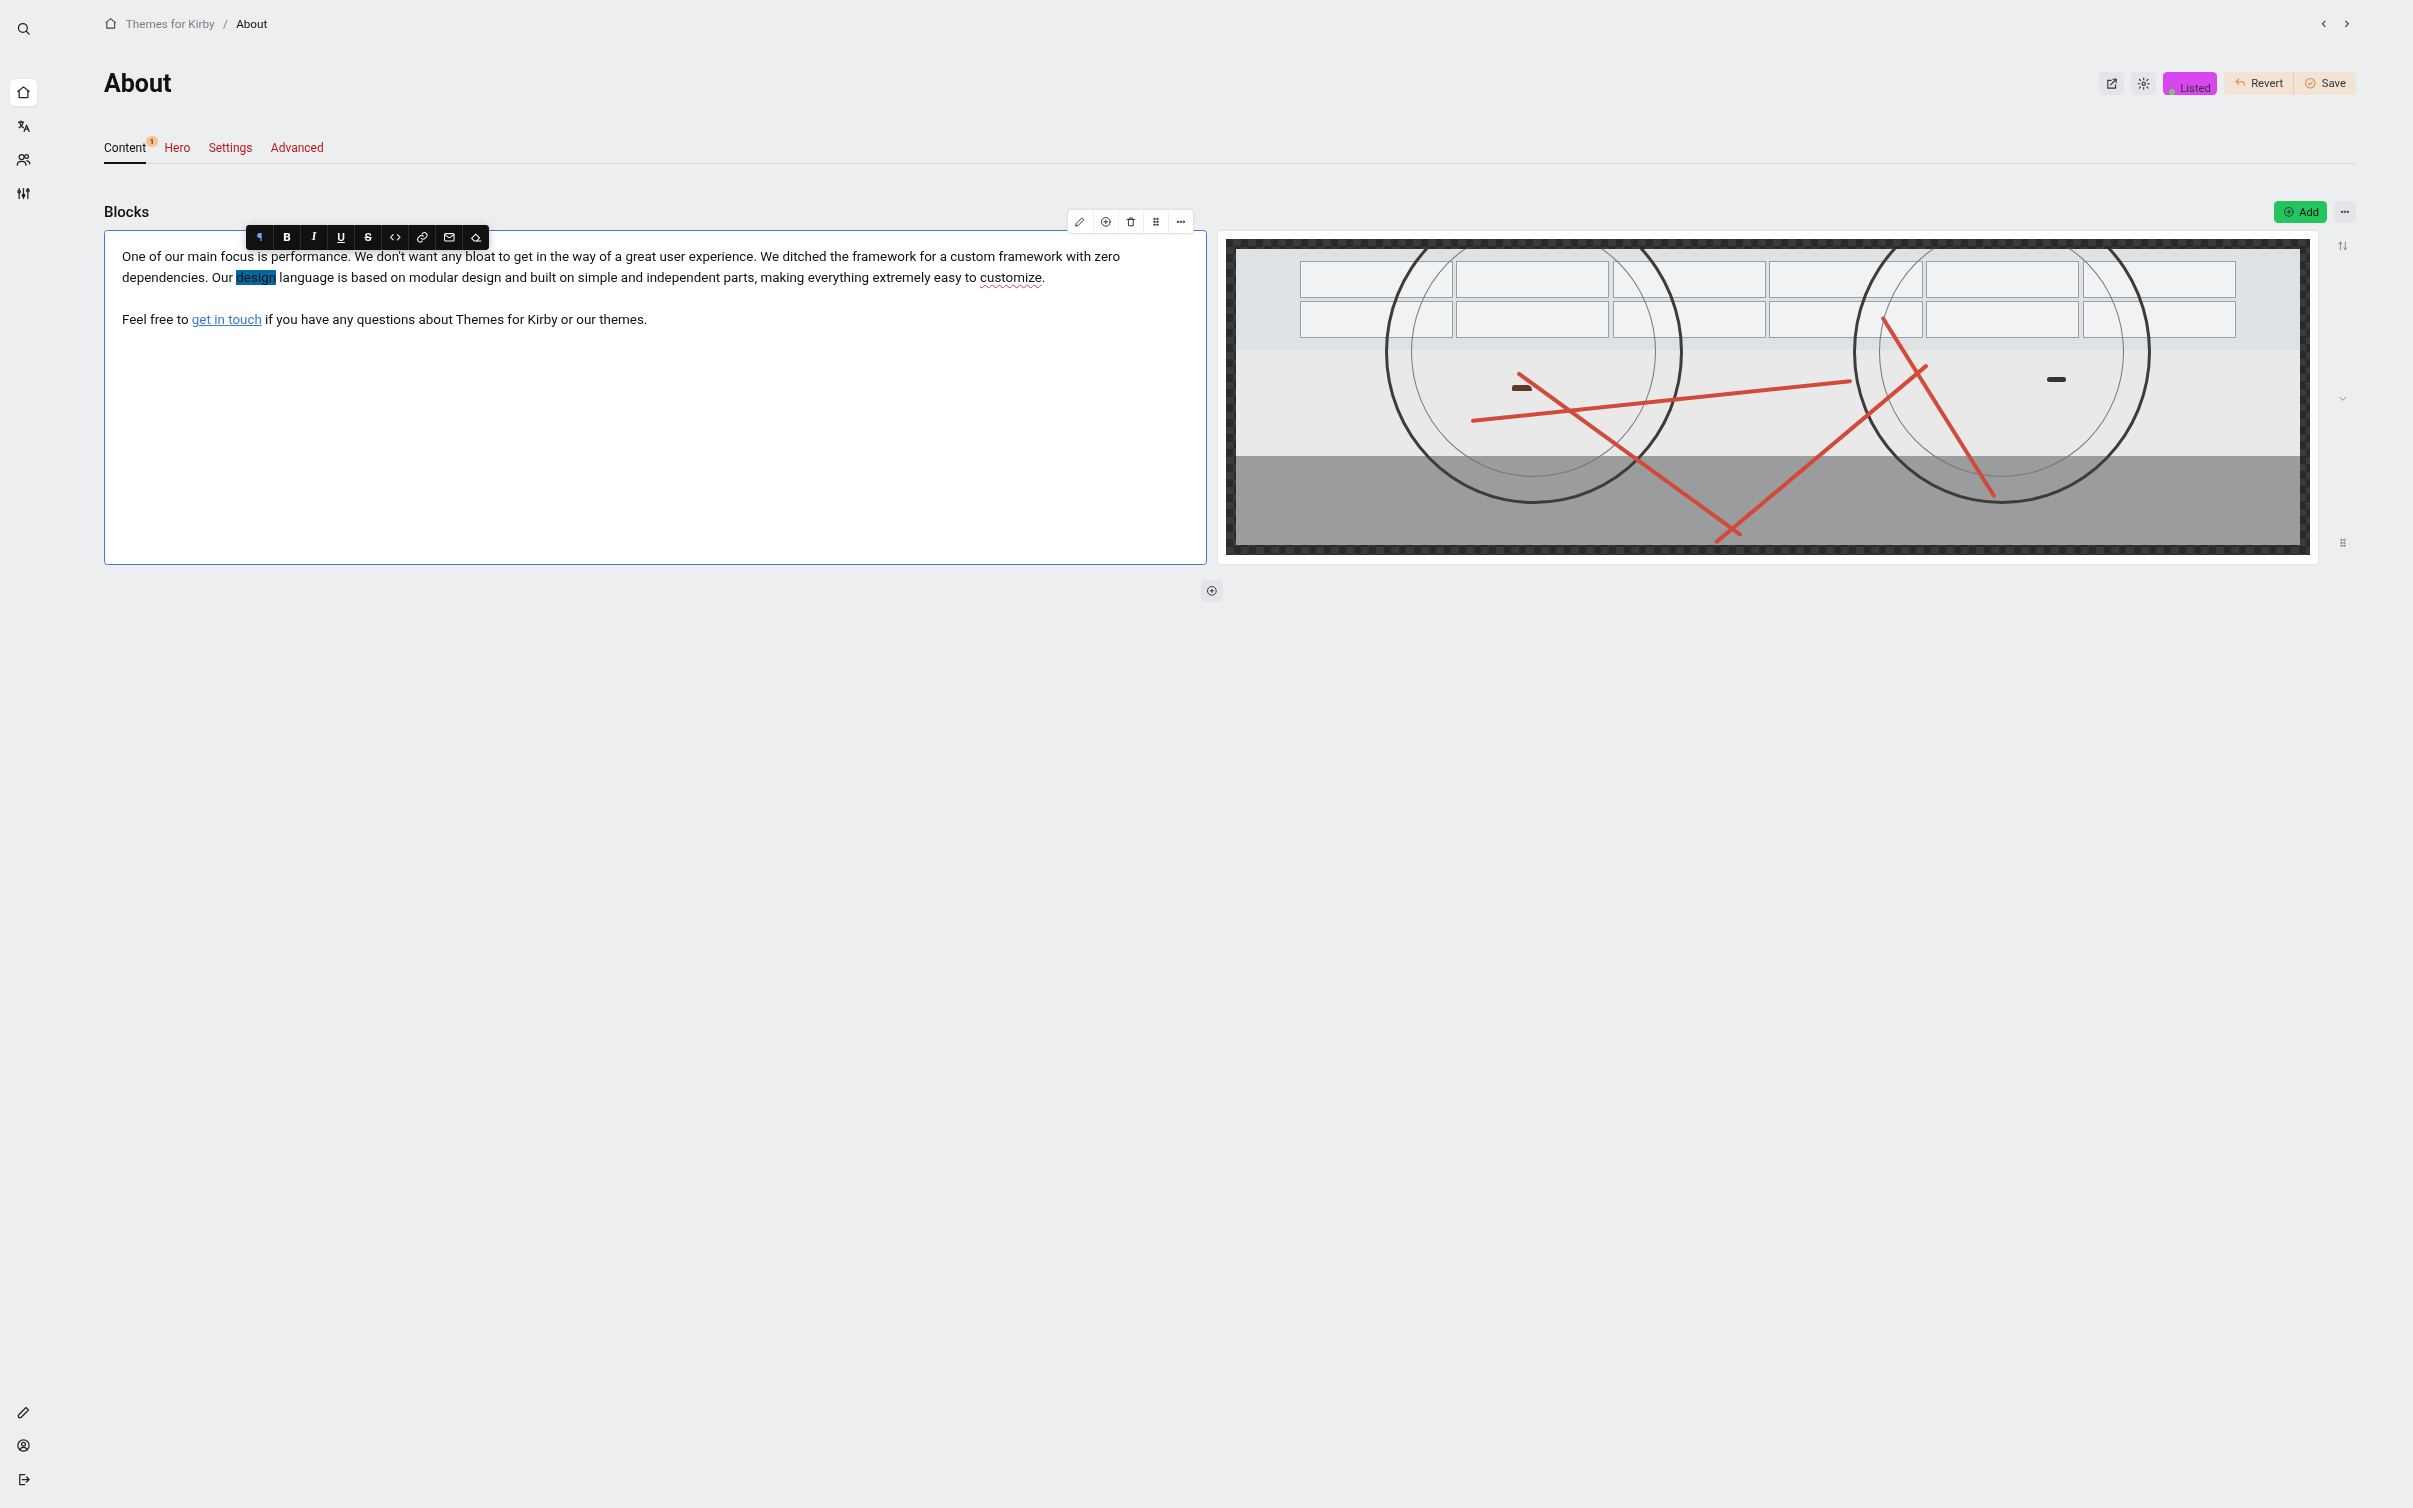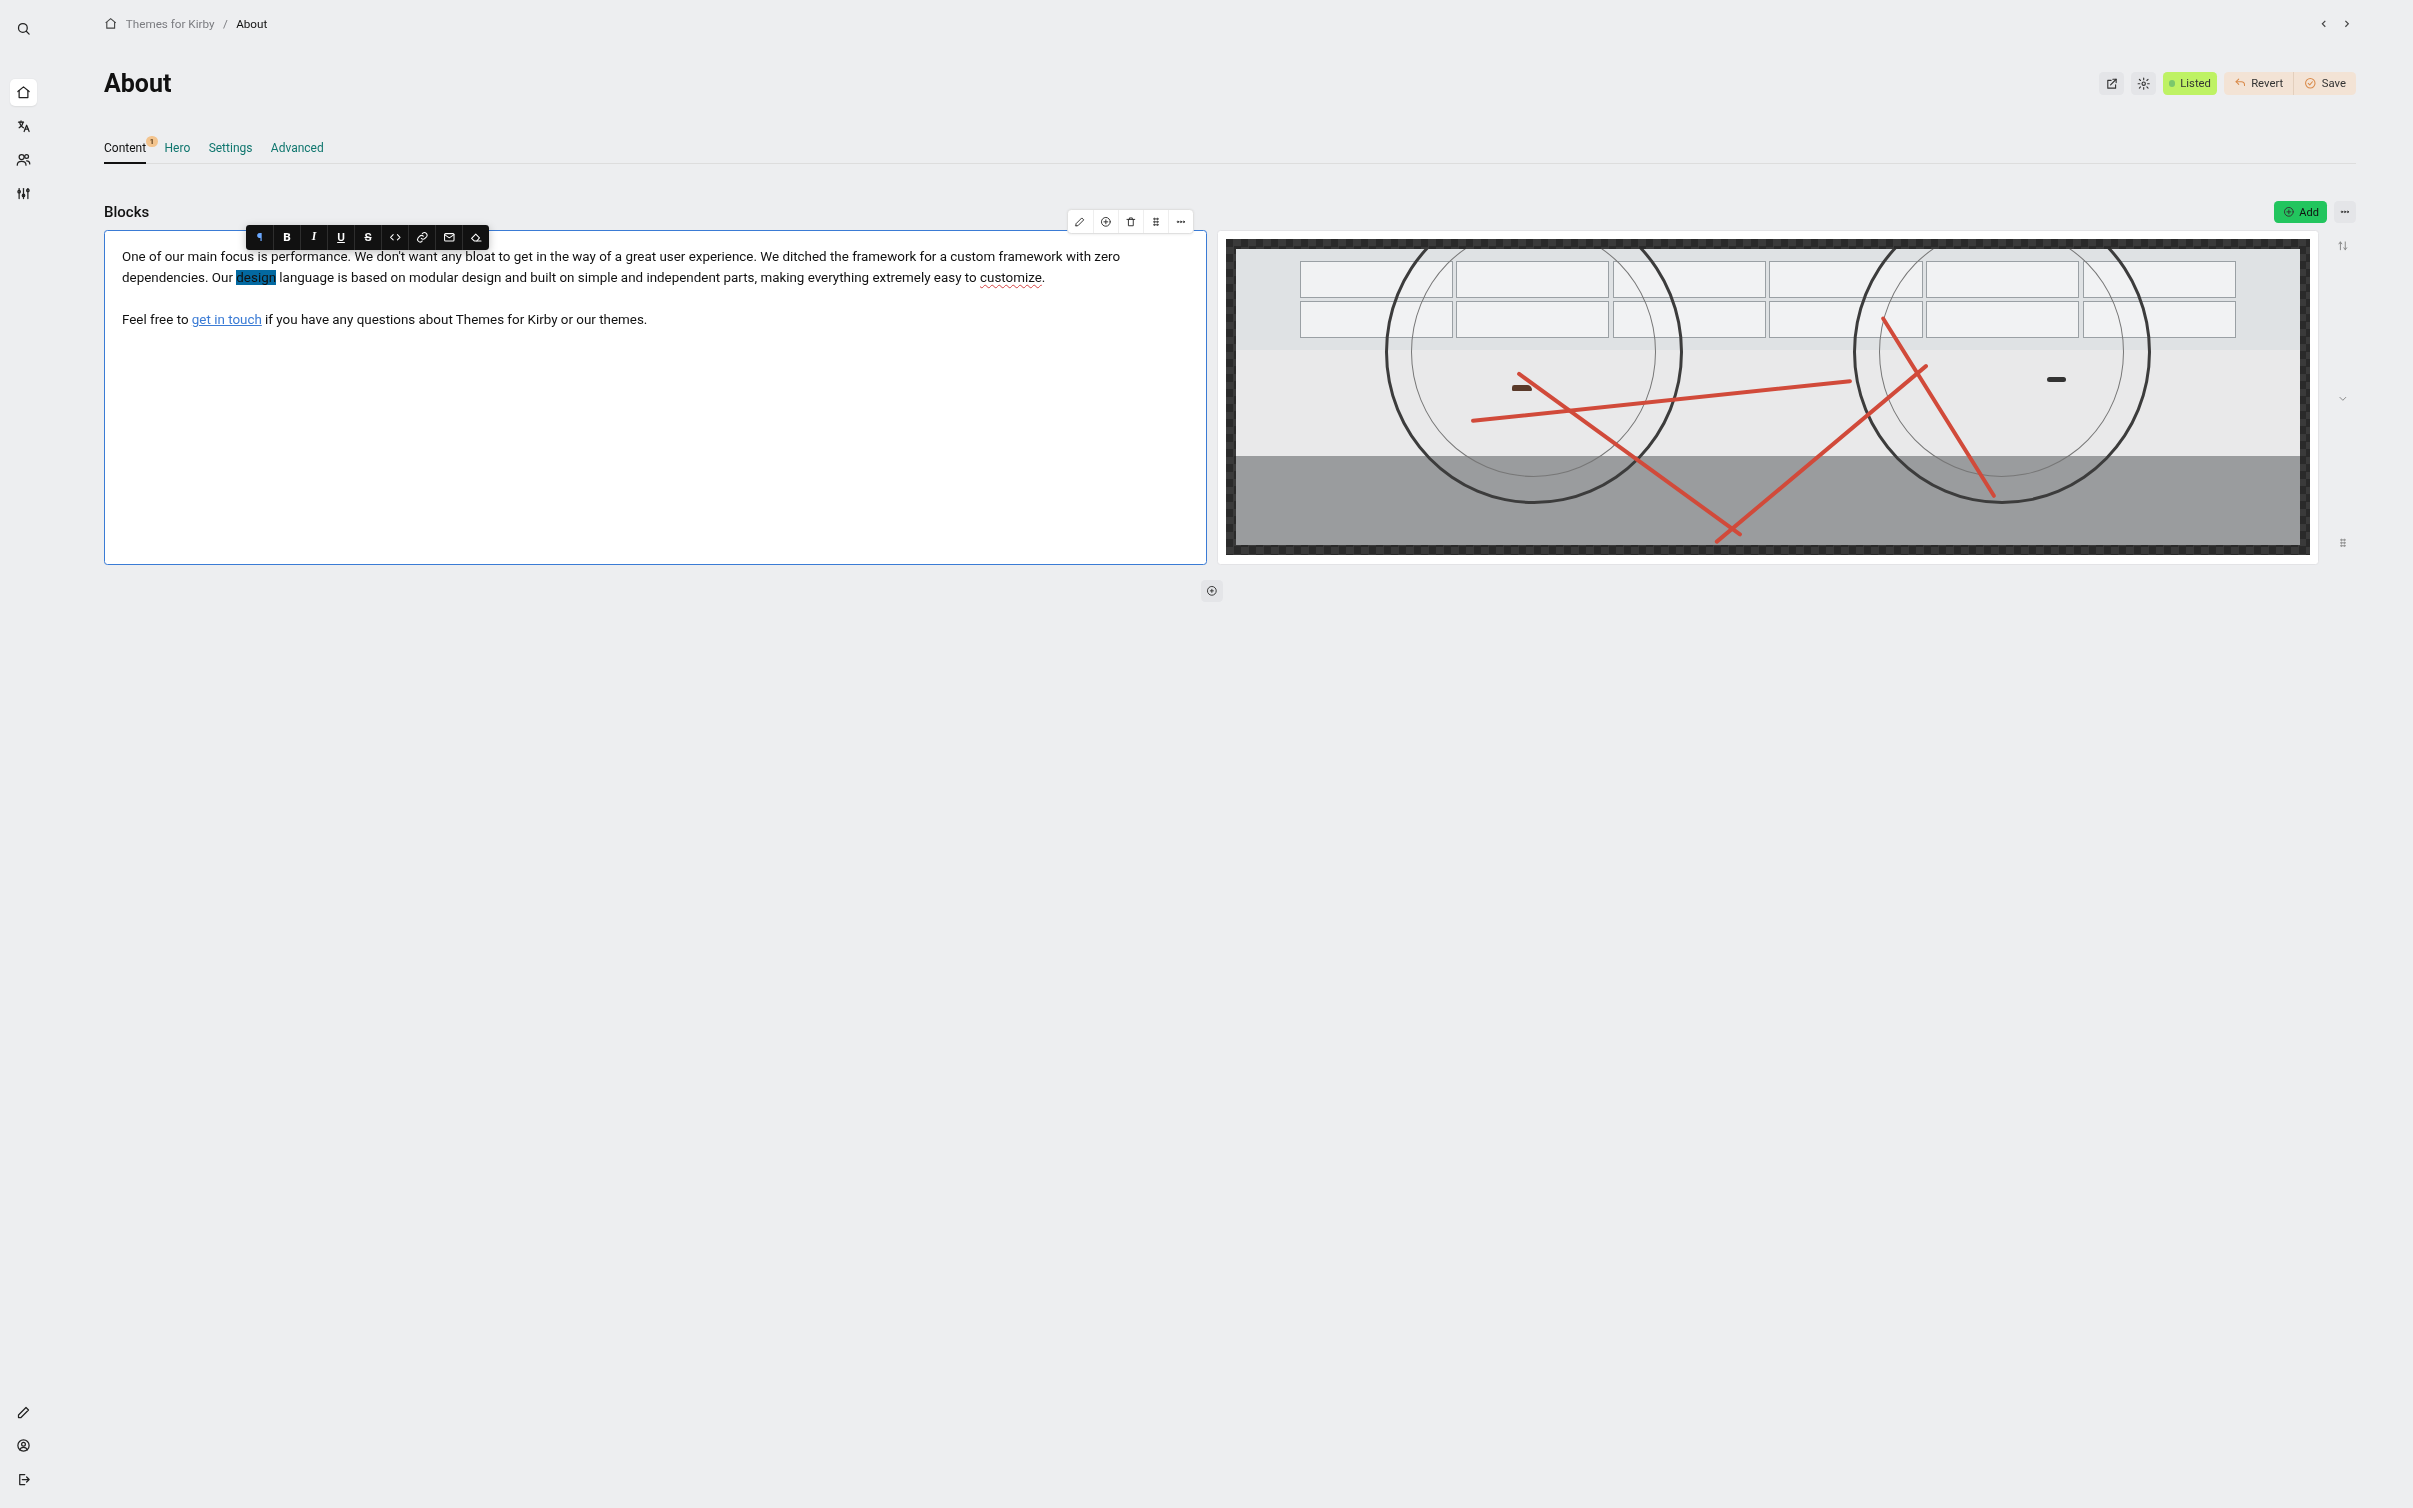--- a/index.html
+++ b/index.html
@@ -54,36 +54,36 @@
   .header-row { display: flex; align-items: center; justify-content: space-between; margin-top: 22px; }
   .page-title { font-size: 25px; font-weight: 700; }
   .header-actions { display: flex; gap: 6.7px; align-items: center; }
   .icon-btn {
     height: 23.5px; min-width: 23.5px; padding: 0 5.9px;
     display: inline-flex; align-items: center; justify-content: center;
     background: #e4e5e8; border-radius: 4.2px; cursor: pointer; color: #333;
     font-size: 11.3px; gap: 5px;
   }
   .icon-btn svg { width: 13.4px; height: 13.4px; stroke: currentColor; fill: none; stroke-width: 2; stroke-linecap: round; stroke-linejoin: round; }
-  .status-pill { background: #bef264; }
+  .status-pill { background: #d946ef; align-items: flex-end; }
   .status-dot { width: 6.7px; height: 6.7px; border-radius: 50%; background: #7bc86c; display:inline-block; }
   .action-group {
     display: flex; border-radius: 4.2px; overflow: hidden;
   }
   .action-btn {
     height: 23.5px; padding: 8px 10px; display: inline-flex; align-items: center; gap: 5px;
     background: #f3e3d5; cursor: pointer; font-size: 11.3px; color: #333;
   }
   .action-btn + .action-btn { border-left: 0.8px solid #e3cfbd; }
   .action-btn svg { width: 12.6px; height: 12.6px; stroke: #d98a4a; fill: none; stroke-width: 2; stroke-linecap: round; stroke-linejoin: round; }
 
   
   .tabs { display: flex; gap: 18.4px; border-bottom: 0.8px solid #ddd; margin-top: 36px; }
   .tab {
-    padding: 6.7px 0 8.4px 0; color: #0f766e; cursor: pointer; font-size: 12px;
+    padding: 6.7px 0 8.4px 0; color: #b91c1c; cursor: pointer; font-size: 12px;
     position: relative;
   }
   .tab.active { color: #111; }
   .tab.active::after {
     content: ""; position: absolute; left: 0; right: 0; bottom: -0.8px;
     height: 1.7px; background: #111;
   }
   .tab .badge {
     position: absolute; top: 1.7px; right: -11.7px;
     width: 11.7px; height: 11.7px; border-radius: 50%;

